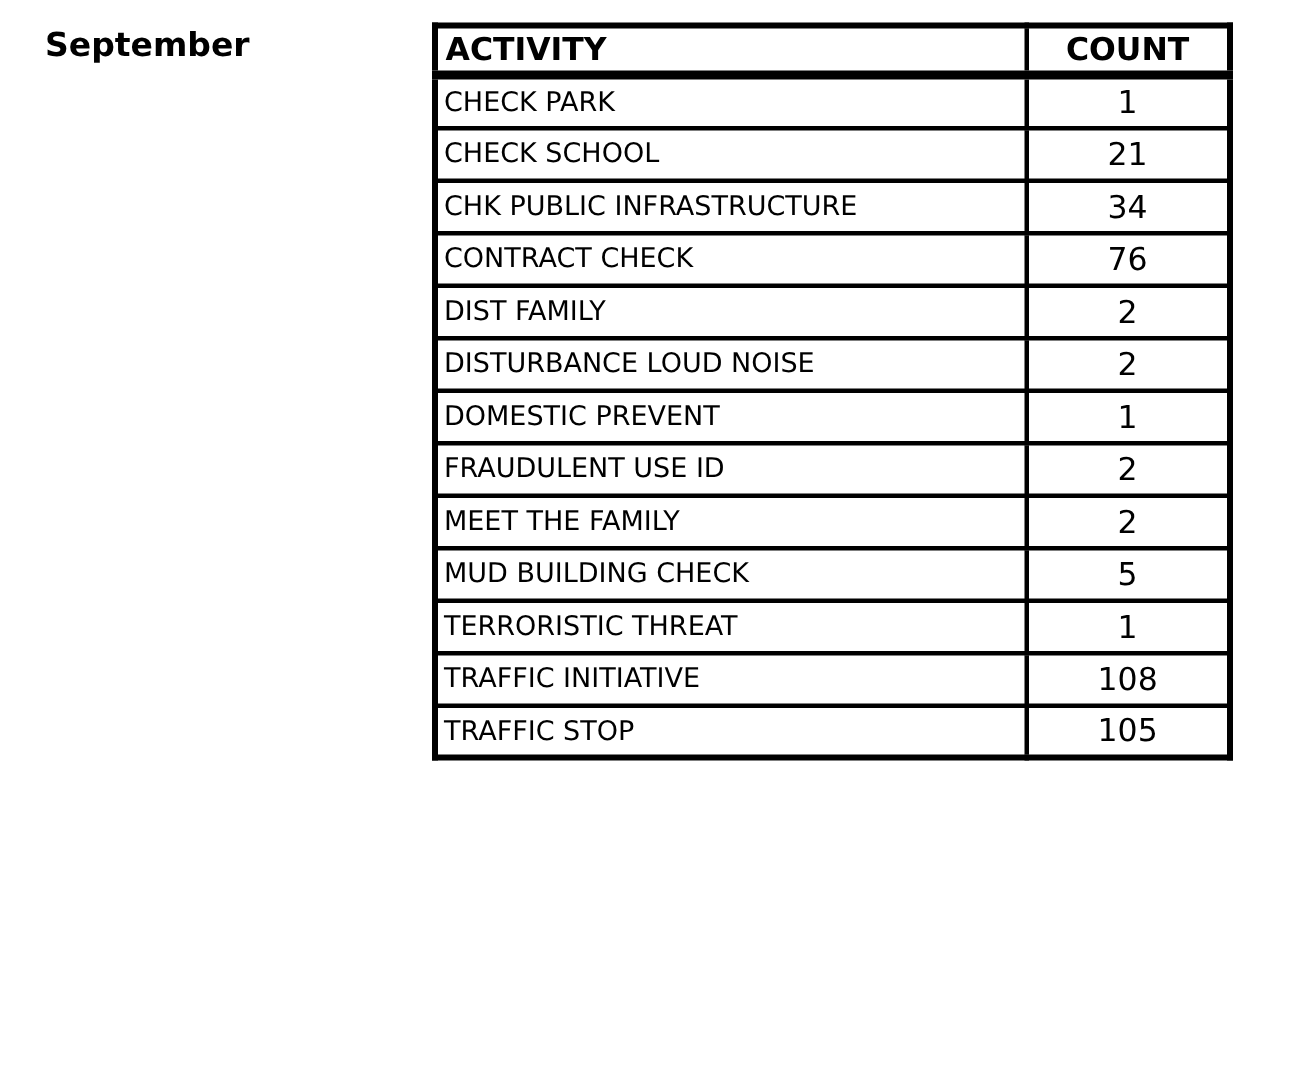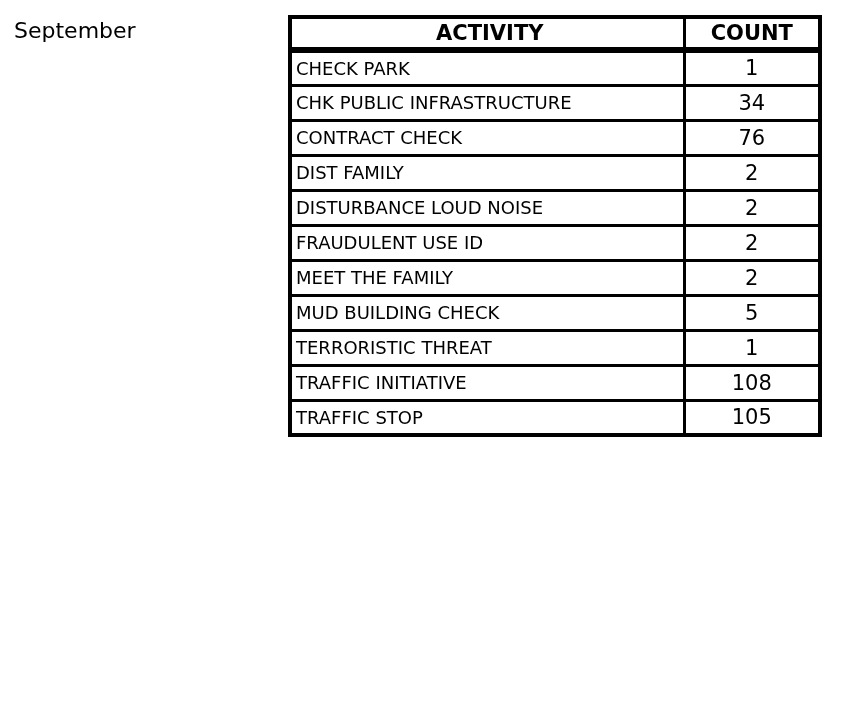--- a/index.html
+++ b/index.html
@@ -5,24 +5,24 @@
   * { margin: 0; padding: 0; box-sizing: border-box; }
   html, body {
     width: 864px; height: 717px;
     background: #ffffff;
     font-family: "DejaVu Sans", "Liberation Sans", sans-serif;
     color: #000000;
     overflow: hidden;
   }
   .month-label {
     position: absolute;
-    left: 14px;
+    left: 30px;
     top: 18px;
     font-size: 22px;
-    font-weight: normal;
+    font-weight: bold;
     letter-spacing: 0px;
   }
   table.activity-table {
     position: absolute;
     left: 288px;
     top: 15px;
     width: 530px;
     border-collapse: collapse;
     table-layout: fixed;
     border: 4px solid #000000;
@@ -30,21 +30,21 @@
   col.col-activity { width: 394px; }
   col.col-count    { width: 136px; }
   thead th {
     border: 3px solid #000000;
     border-bottom: 6px solid #000000;
     height: 33px;
     font-size: 21px;
     font-weight: bold;
     vertical-align: middle;
   }
-  thead th.h-activity { text-align: center; padding-left: 5px; }
+  thead th.h-activity { text-align: left; padding-left: 5px; }
   thead th.h-count    { text-align: center; }
   tbody td {
     border: 3px solid #000000;
     height: 35px;
     vertical-align: middle;
     background: #ffffff;
   }
   td.activity-cell {
     font-size: 18px;
     text-align: left;
@@ -72,20 +72,24 @@
       <th class="h-activity">ACTIVITY</th>
       <th class="h-count">COUNT</th>
     </tr>
   </thead>
   <tbody id="table-body">
   <tr>
     <td class="activity-cell">CHECK PARK</td>
     <td class="count-cell">1</td>
   </tr>
 
+  <tr>
+    <td class="activity-cell">CHECK SCHOOL</td>
+    <td class="count-cell">21</td>
+  </tr>
 
   <tr>
     <td class="activity-cell">CHK PUBLIC INFRASTRUCTURE</td>
     <td class="count-cell">34</td>
   </tr>
 
   <tr>
     <td class="activity-cell">CONTRACT CHECK</td>
     <td class="count-cell">76</td>
   </tr>
@@ -93,20 +97,24 @@
   <tr>
     <td class="activity-cell">DIST FAMILY</td>
     <td class="count-cell">2</td>
   </tr>
 
   <tr>
     <td class="activity-cell">DISTURBANCE LOUD NOISE</td>
     <td class="count-cell">2</td>
   </tr>
 
+  <tr>
+    <td class="activity-cell">DOMESTIC PREVENT</td>
+    <td class="count-cell">1</td>
+  </tr>
 
   <tr>
     <td class="activity-cell">FRAUDULENT USE ID</td>
     <td class="count-cell">2</td>
   </tr>
 
 
   <tr>
     <td class="activity-cell">MEET THE FAMILY</td>
     <td class="count-cell">2</td>

